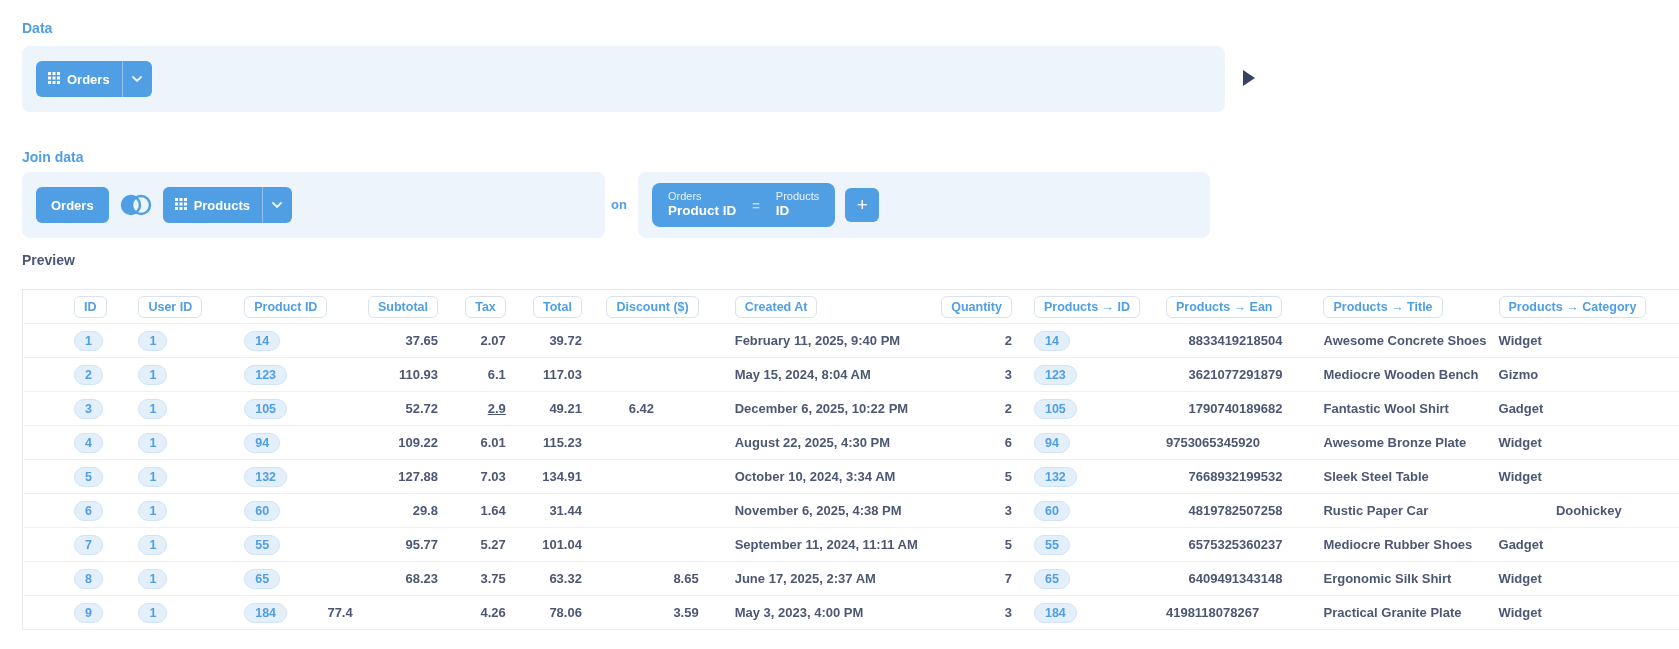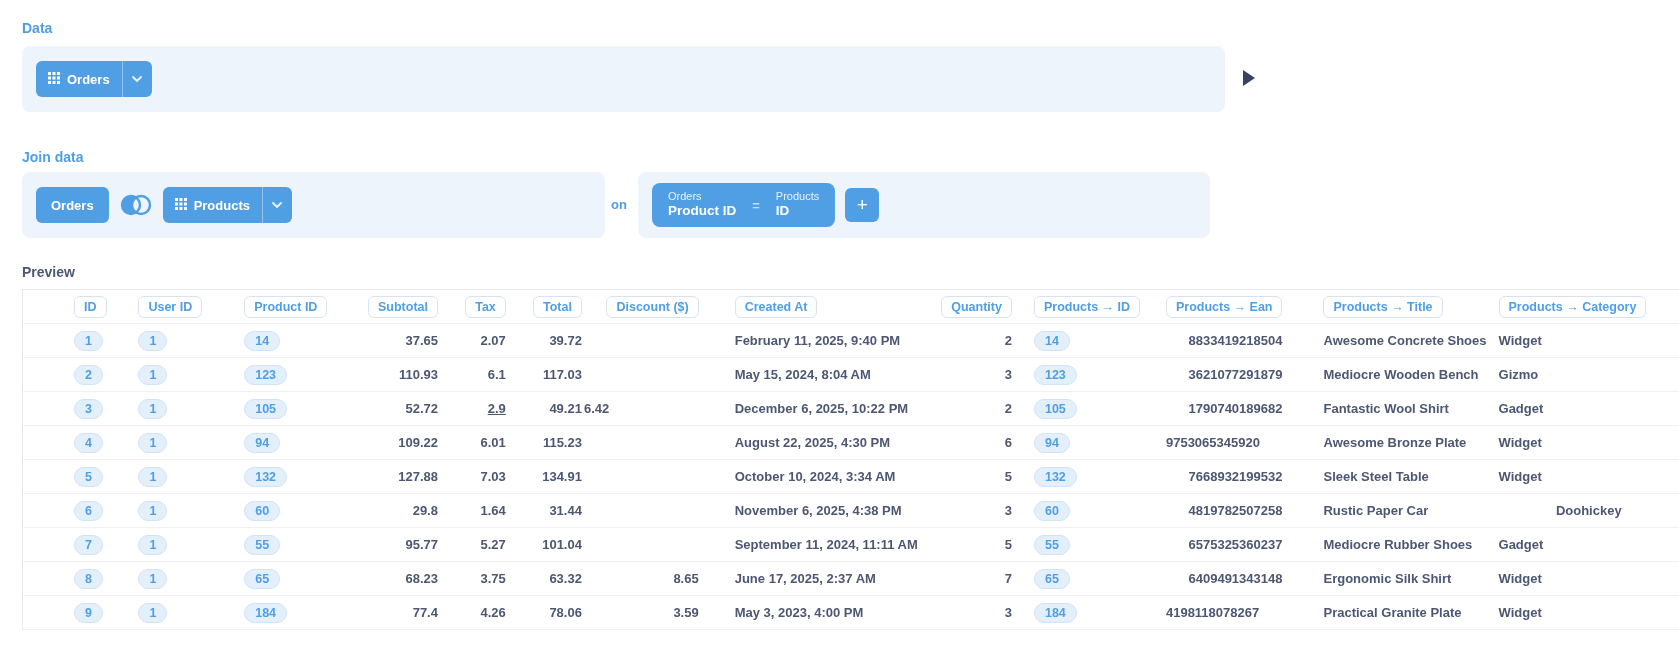--- a/index.html
+++ b/index.html
@@ -14,21 +14,21 @@
     --play:#364362;
   }
   *{box-sizing:border-box;margin:0;padding:0;}
   html,body{width:1679px;height:649px;overflow:hidden;background:#fff;
     font-family:"Liberation Sans",sans-serif;}
   .page{position:relative;width:1679px;height:649px;}
 
   .step-label{position:absolute;left:22px;font-size:14px;font-weight:700;color:var(--brand);}
   .lbl-data{top:20px;}
   .lbl-join{top:149px;}
-  .lbl-preview{top:264px;color:var(--text-dark);}
+  .lbl-preview{top:252px;color:var(--text-dark);}
 
   .panel{position:absolute;background:var(--panel-bg);border-radius:8px;
     display:flex;align-items:center;padding:0 14px;}
   .data-panel{left:22px;top:46px;width:1203px;height:66px;}
   .join-left-panel{left:22px;top:172px;width:583px;height:66px;}
   .join-right-panel{left:638px;top:172px;width:572px;height:66px;}
 
   .on-label{position:absolute;left:611px;top:197px;font-size:13px;font-weight:700;color:var(--brand);}
 
   .btn{display:inline-flex;align-items:stretch;background:var(--brand);color:#fff;
@@ -223,21 +223,21 @@
             <td style="text-align: left; padding-left: 33px;">Mediocre Wooden Bench</td>
             <td style="text-align: left; padding-left: 12px;">Gizmo</td>
           </tr>
           <tr>
             <td style="text-align: left; padding-left: 51px;"><span class="vpill">3</span></td>
             <td style="text-align: left; padding-left: 23px;"><span class="vpill">1</span></td>
             <td style="text-align: left; padding-left: 42px;"><span class="vpill">105</span></td>
             <td style="text-align: right; padding-right: 5px;">52.72</td>
             <td style="text-align: right; padding-right: 2px; text-decoration: underline;">2.9</td>
             <td style="text-align: right; padding-right: 2px;">49.21</td>
-            <td style="text-align: left; padding-right: 8px;">6.42</td>
+            <td style="text-align: center; padding-right: 8px;">6.42</td>
             <td style="text-align: left; padding-left: 28px;">December 6, 2025, 10:22 PM</td>
             <td style="text-align: right; padding-right: 15px;">2</td>
             <td style="text-align: left; padding-left: 7px;"><span class="vpill">105</span></td>
             <td style="text-align: right; padding-right: 8px;">1790740189682</td>
             <td style="text-align: left; padding-left: 33px;">Fantastic Wool Shirt</td>
             <td style="text-align: left; padding-left: 12px;">Gadget</td>
           </tr>
           <tr>
             <td style="text-align: left; padding-left: 51px;"><span class="vpill">4</span></td>
             <td style="text-align: left; padding-left: 23px;"><span class="vpill">1</span></td>
@@ -310,21 +310,21 @@
             <td style="text-align: right; padding-right: 15px;">7</td>
             <td style="text-align: left; padding-left: 7px;"><span class="vpill">65</span></td>
             <td style="text-align: right; padding-right: 8px;">6409491343148</td>
             <td style="text-align: left; padding-left: 33px;">Ergonomic Silk Shirt</td>
             <td style="text-align: left; padding-left: 12px;">Widget</td>
           </tr>
           <tr>
             <td style="text-align: left; padding-left: 51px;"><span class="vpill">9</span></td>
             <td style="text-align: left; padding-left: 23px;"><span class="vpill">1</span></td>
             <td style="text-align: left; padding-left: 42px;"><span class="vpill">184</span></td>
-            <td style="text-align: right; padding-right: 5px;">77.4</td>
+            <td style="padding-right: 5px;">77.4</td>
             <td style="text-align: right; padding-right: 2px;">4.26</td>
             <td style="text-align: right; padding-right: 2px;">78.06</td>
             <td style="text-align: right; padding-right: 8px;">3.59</td>
             <td style="text-align: left; padding-left: 28px;">May 3, 2023, 4:00 PM</td>
             <td style="text-align: right; padding-right: 15px;">3</td>
             <td style="text-align: left; padding-left: 7px;"><span class="vpill">184</span></td>
             <td style="padding-right: 8px;">4198118078267</td>
             <td style="text-align: left; padding-left: 33px;">Practical Granite Plate</td>
             <td style="text-align: left; padding-left: 12px;">Widget</td>
           </tr>

